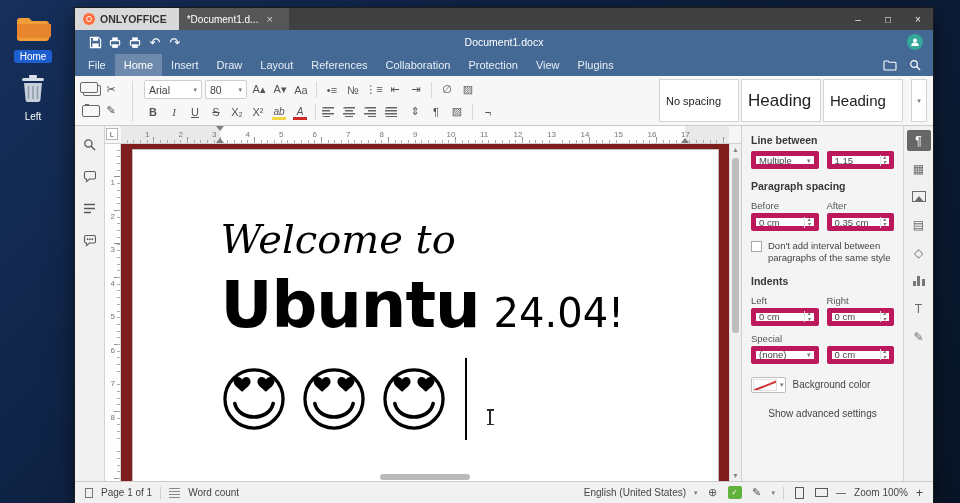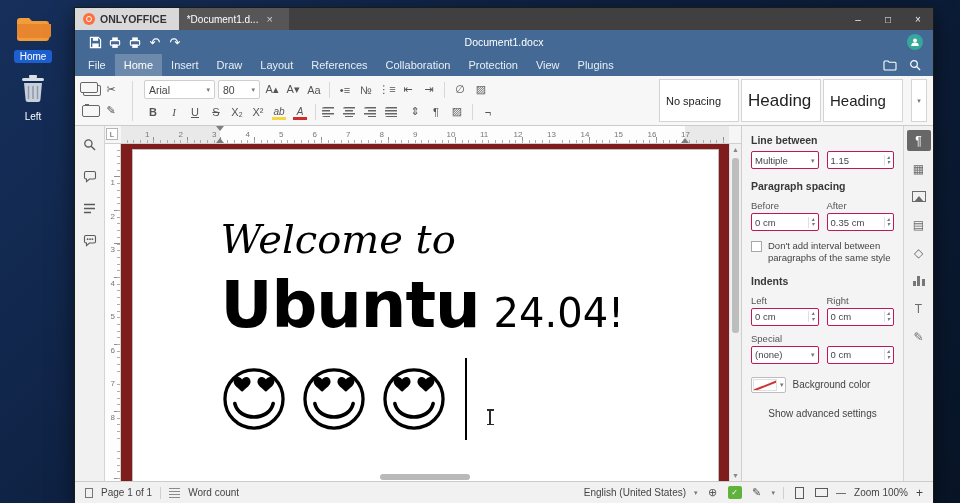--- a/index.html
+++ b/index.html
@@ -45,21 +45,21 @@
   
   .toolbar { height:50px; background:#f7f7f7; border-bottom:1px solid #cbcbcb; display:flex; align-items:stretch; padding:3px 6px; gap:8px; flex:none; }
   .clip-group { display:grid; grid-template-columns:20px 20px; grid-template-rows:21px 21px; align-items:center; justify-items:center; }
   .tb-main { display:flex; flex-direction:column; justify-content:space-between; }
   .tb-row { display:flex; align-items:center; gap:3px; height:21px; }
   .tbi { min-width:18px; height:18px; display:flex; align-items:center; justify-content:center;
     font-size:11px; color:#555; border-radius:2px; cursor:default; white-space:nowrap; }
   .tsep { width:1px; height:16px; background:#d8d8d8; margin:0 3px; }
   .combo { height:19px; background:#fff; border:1px solid #cfcfcf; border-radius:2px;
     display:flex; align-items:center; justify-content:space-between; font-size:10.5px; color:#444; padding:0 4px; }
-  .combo.font { width:71px; } .combo.size { width:42px; }
+  .combo.font { width:58px; } .combo.size { width:42px; }
   .chev { font-size:7px; color:#777; line-height:1; }
   .fw { font-weight:bold; } .it { font-style:italic; font-family:"Liberation Serif",serif; }
   .un { text-decoration:underline; } .st { text-decoration:line-through; }
   .i-hl, .i-fc { position:relative; font-size:10px;font-style:italic; }
   .i-hl::after, .i-fc::after { content:""; position:absolute; left:2px; right:2px; bottom:1px; height:3px; }
   .i-hl::after { background:#f4d742; } .i-fc::after { background:#d02b2b; }
   .i-copy { width:10px; height:11px; border:1px solid #666; background:#f7f7f7; box-shadow:3px 3px 0 -1px #f7f7f7, 3px 3px 0 0 #666; margin:-2px 3px 2px -1px; }
   .i-paste { width:10px; height:12px; border:1px solid #666; position:relative; }
   .i-paste::before { content:""; position:absolute; left:2px; top:-2px; width:4px; height:2px; background:#666; }
   .ia { width:12px; height:10px; background-repeat:no-repeat; }
@@ -126,21 +126,21 @@
   .v-arrow { position:absolute; left:0; right:0; text-align:center; font-size:7px; color:#888; }
   .v-thumb { position:absolute; left:2px; width:7px; top:14px; height:175px; background:#bdbdbd; border-radius:3px; }
 
   
   .rp { width:162px; flex:none; background:#f4f4f4; border-left:1px solid #cfcfcf; padding:8px 9px; font-size:10px; color:#444; overflow:hidden; }
   .rp h4 { font-size:10.5px; font-weight:bold; color:#383838; margin:0 0 5px; }
   .rp .sect { margin-top:11px; }
   .row2 { display:flex; gap:8px; }
   .col { flex:1; min-width:0; }
   .flabel { font-size:9.5px; color:#555; margin:3px 0 2px; }
-  .select, .spinner { height:18px; background:#fff; border:1px solid #be185d; border-radius:2px;
+  .select, .spinner { height:18px; background:#fff; border:5px solid #be185d; border-radius:2px;
     display:flex; align-items:center; justify-content:space-between; padding:0 3px; font-size:9.5px; color:#444; }
   .spin { display:flex; flex-direction:column; line-height:5.5px; font-size:6px; color:#777; border-left:1px solid #e0e0e0; padding-left:2px; margin-left:2px; text-align:center; }
   .cbrow { display:flex; gap:6px; margin-top:9px; }
   .cb { width:11px; height:11px; border:1px solid #a8a8a8; background:#fff; flex:none; margin-top:1px; }
   .cbl { font-size:9.5px; line-height:1.25; color:#444; }
   .bgrow { display:flex; align-items:center; gap:7px; margin-top:13px; }
   .swatchbtn { display:flex; align-items:center; border:1px solid #bdbdbd; border-radius:2px; background:#fff; padding:1px; gap:3px; }
   .swatch { width:24px; height:12px; background:#fff; position:relative; overflow:hidden; border:1px solid #e0e0e0; }
   .swatch::after { content:""; position:absolute; left:-3px; right:-3px; top:50%; height:2px; background:#cd3535; transform:rotate(-22deg); }
   .advanced { display:block; text-align:center; margin-top:15px; font-size:10px; color:#444; cursor:default; }

